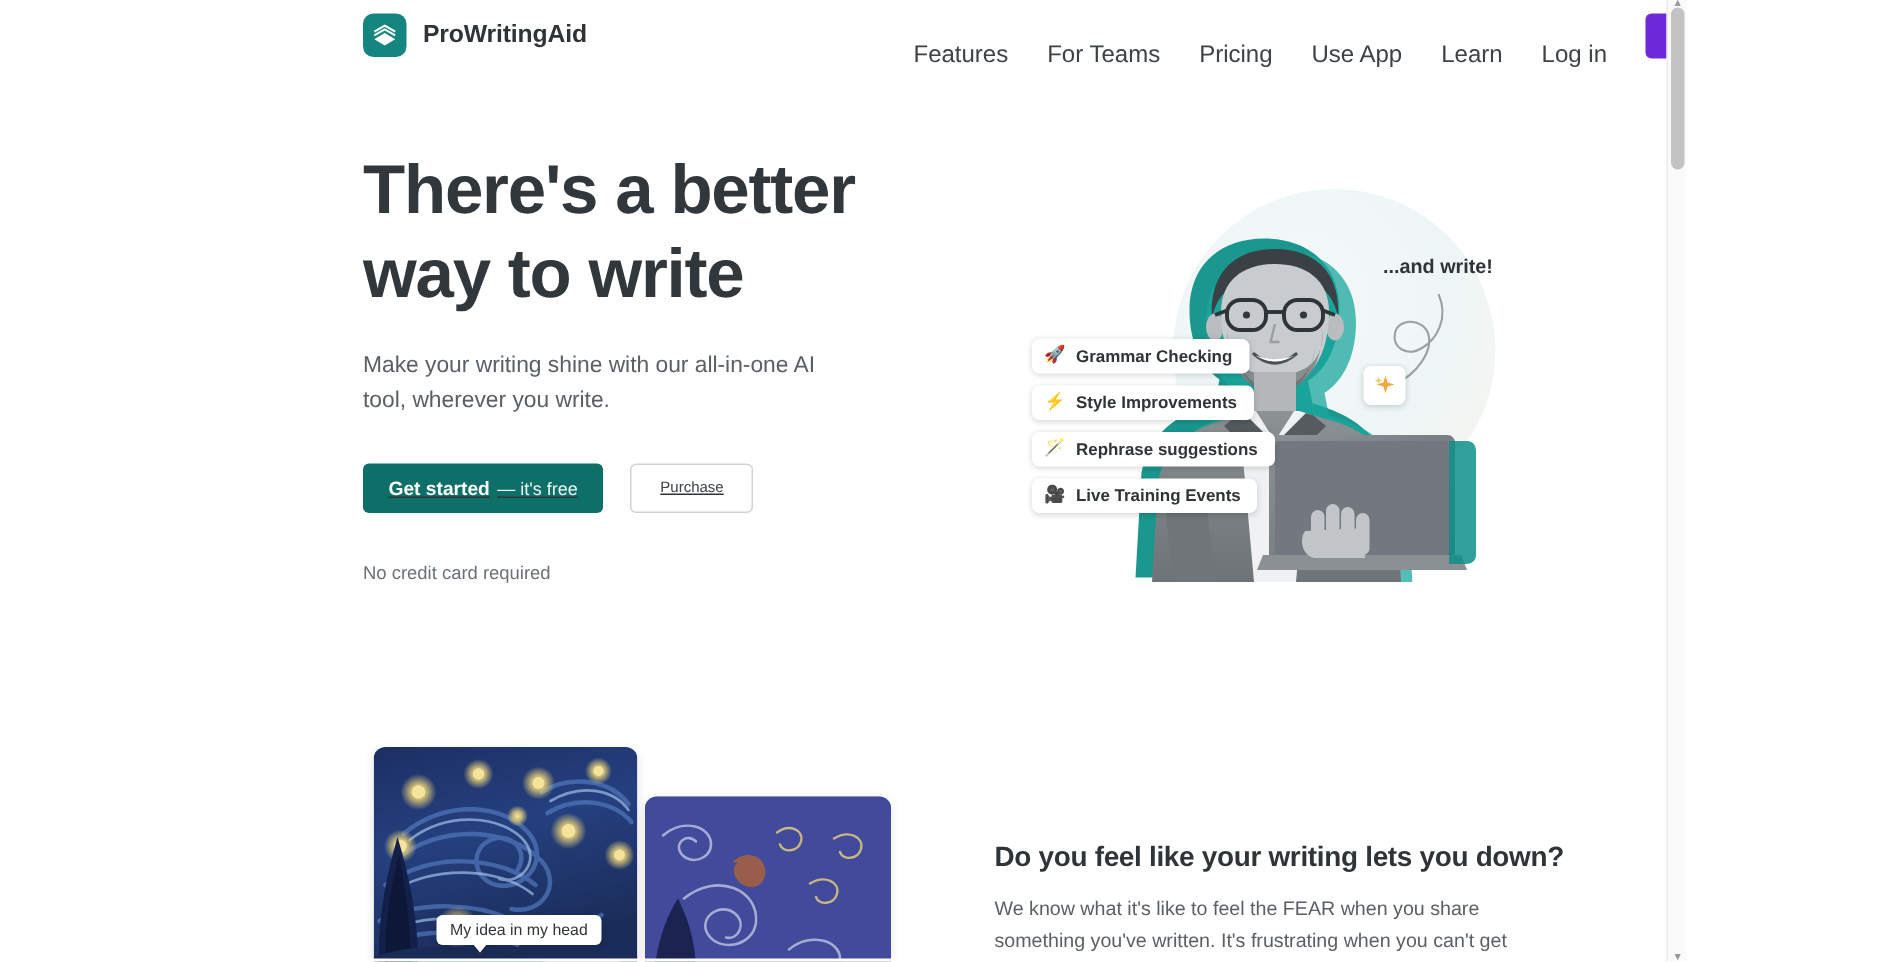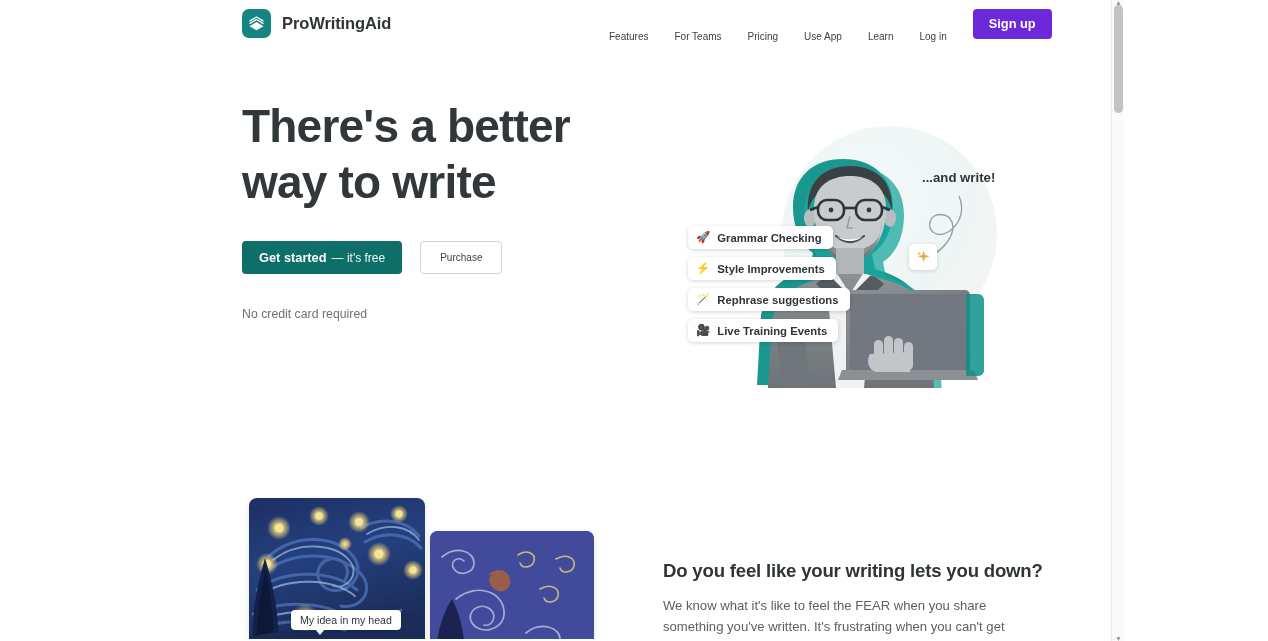--- a/index.html
+++ b/index.html
@@ -58,21 +58,21 @@
 
   .nav {
     position: absolute;
     left: 596px; top: 0;
     height: 48px;
     display: flex;
     align-items: center;
     gap: 0px;
   }
   .nav-link {
-    font-size: 10px;
+    font-size: 16px;
     color: #3d4246;
     text-decoration: none;
     padding: 6px 13px;
     white-space: nowrap;
     line-height: 1;
     margin-top: 25px;
   }
   .signup-btn {
     margin-left: 13px;
     background: #6d28d9;
@@ -108,20 +108,21 @@
     font-size: 15.2px;
     line-height: 23px;
     color: #5a6066;
     max-width: 330px;
   }
   .hero-actions {
     margin-top: 31px;
     display: flex;
     align-items: center;
     gap: 18px;
+    text-decoration: underline;
   }
   .btn-primary {
     background: #0E6E68;
     color: #ffffff;
     border: none;
     border-radius: 4px;
     height: 33px;
     padding: 0 17px;
     font-size: 12.8px;
     cursor: pointer;
@@ -328,20 +329,21 @@
         <a class="nav-link" href="#">Pricing</a>
         <a class="nav-link" href="#">Use App</a>
         <a class="nav-link" href="#">Learn</a>
         <a class="nav-link" href="#">Log in</a>
         <button class="signup-btn">Sign up</button>
       </nav>
     </header>
 
     <section class="hero-copy">
       <h1 class="hero-title">There's a better way to write</h1>
+      <p class="hero-sub">Make your writing shine with our all-in-one AI tool, wherever you write.</p>
 
       <div class="hero-actions">
         <button class="btn-primary">
           <span class="bp-main">Get started</span>
           <span class="bp-sub">— it's free</span>
         </button>
         <button class="btn-secondary">Purchase</button>
       </div>
 
       <p class="hero-note">No credit card required</p>

